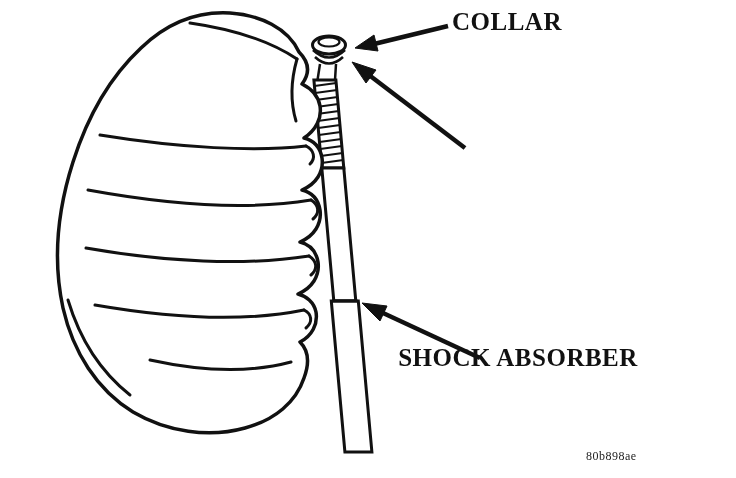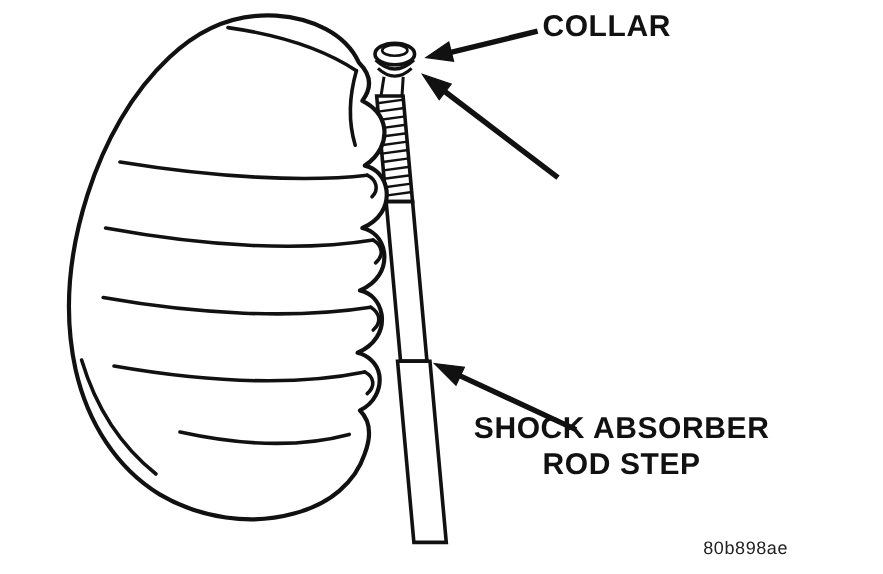--- a/index.html
+++ b/index.html
@@ -6,21 +6,21 @@
     margin: 0;
     padding: 0;
     background: #ffffff;
   }
   .stage {
     position: relative;
     width: 736px;
     height: 478px;
     background: #ffffff;
     overflow: hidden;
-    font-family: Liberation Sans, sans-serif;
+    font-family: Liberation Serif, serif;
   }
   .artwork {
     position: absolute;
     inset: 0;
   }
   .callout {
     position: absolute;
     color: #111111;
     font-weight: 700;
     font-size: 25px;
@@ -30,21 +30,21 @@
   }
   .callout.two-line {
     white-space: normal;
     text-align: center;
     line-height: 1.18;
   }
   .figure-code {
     position: absolute;
     color: #222222;
     font-weight: 400;
-    font-size: 15px;
+    font-size: 12px;
     letter-spacing: 0.5px;
   }
 </style>
 </head>
 <body>
 
 <div class="stage">
 
   <svg class="artwork" viewBox="0 0 736 478">
 
@@ -140,18 +140,17 @@
         <polygon points="362,303 387,306 380,321" stroke-width="1"></polygon>
       </g>
     </g>
   </svg>
 
   <div class="callout" style="left:452px; top:8px;">COLLAR</div>
 
 
   <div class="callout two-line" style="left:372px; top:343px; width:292px;">
     <div>SHOCK ABSORBER</div>
-    <div>ROD STEP</div>
   </div>
 
   <div class="figure-code" style="left:586px; top:449px;">80b898ae</div>
 
 </div>
 
 </body></html>

